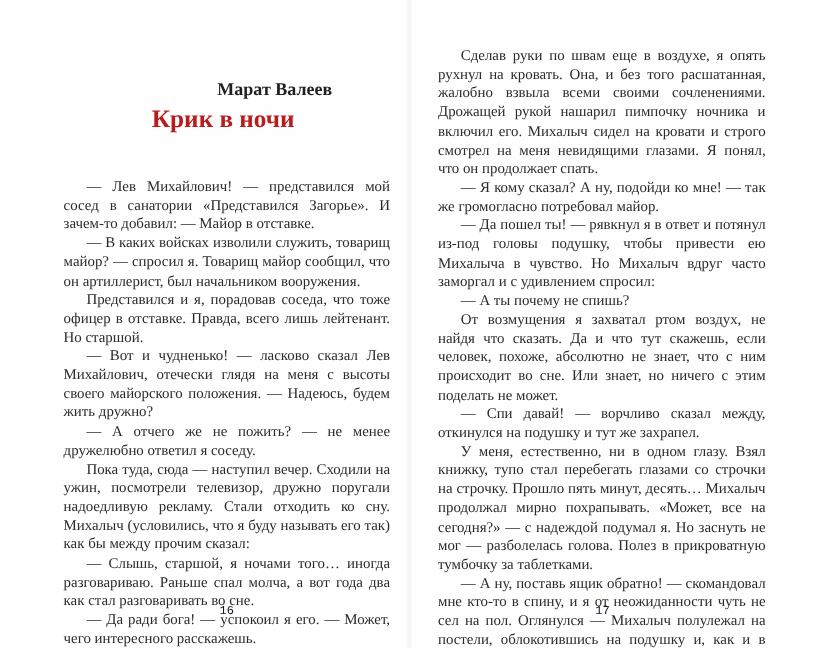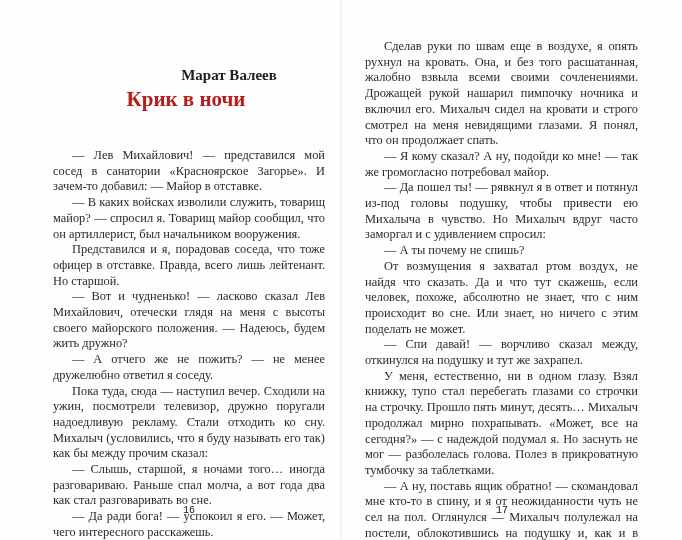--- a/index.html
+++ b/index.html
@@ -45,21 +45,21 @@
     }
   </style>
 </head>
 <body>
 
 <div class="spread">
   <div class="page left">
     <div class="author">Марат Валеев</div>
     <div class="title">Крик в ночи</div>
     <div class="text-block">
-      <p>— Лев Михайлович! — представился мой сосед в санатории «Красноярское Загорье». И зачем-то добавил: — Майор в отставке.</p>
+      <p>— Лев Михайлович! — представился мой сосед в санатории «Представился Загорье». И зачем-то добавил: — Майор в отставке.</p>
       <p>— В каких войсках изволили служить, товарищ майор? — спросил я. Товарищ майор сообщил, что он артиллерист, был начальником вооружения.</p>
       <p>Представился и я, порадовав соседа, что тоже офицер в отставке. Правда, всего лишь лейтенант. Но старшой.</p>
       <p>— Вот и чудненько! — ласково сказал Лев Михайлович, отечески глядя на меня с высоты своего майорского положения. — Надеюсь, будем жить дружно?</p>
       <p>— А отчего же не пожить? — не менее дружелюбно ответил я соседу.</p>
       <p>Пока туда, сюда — наступил вечер. Сходили на ужин, посмотрели телевизор, дружно поругали надоедливую рекламу. Стали отходить ко сну. Михалыч (условились, что я буду называть его так) как бы между прочим сказал:</p>
       <p>— Слышь, старшой, я ночами того… иногда разговариваю. Раньше спал молча, а вот года два как стал разговаривать во сне.</p>
       <p>— Да ради бога! — успокоил я его. — Может, чего интересного расскажешь.</p>
 
     </div>
     <div class="page-number">16</div>

